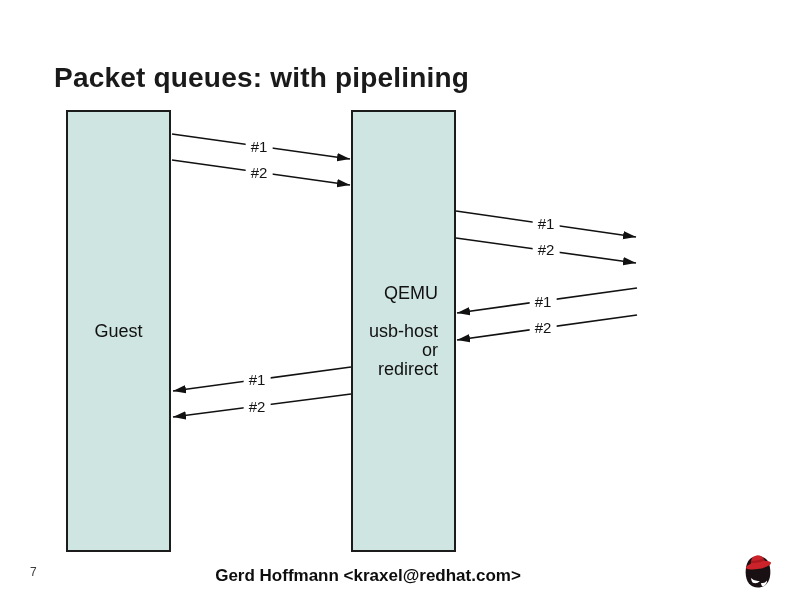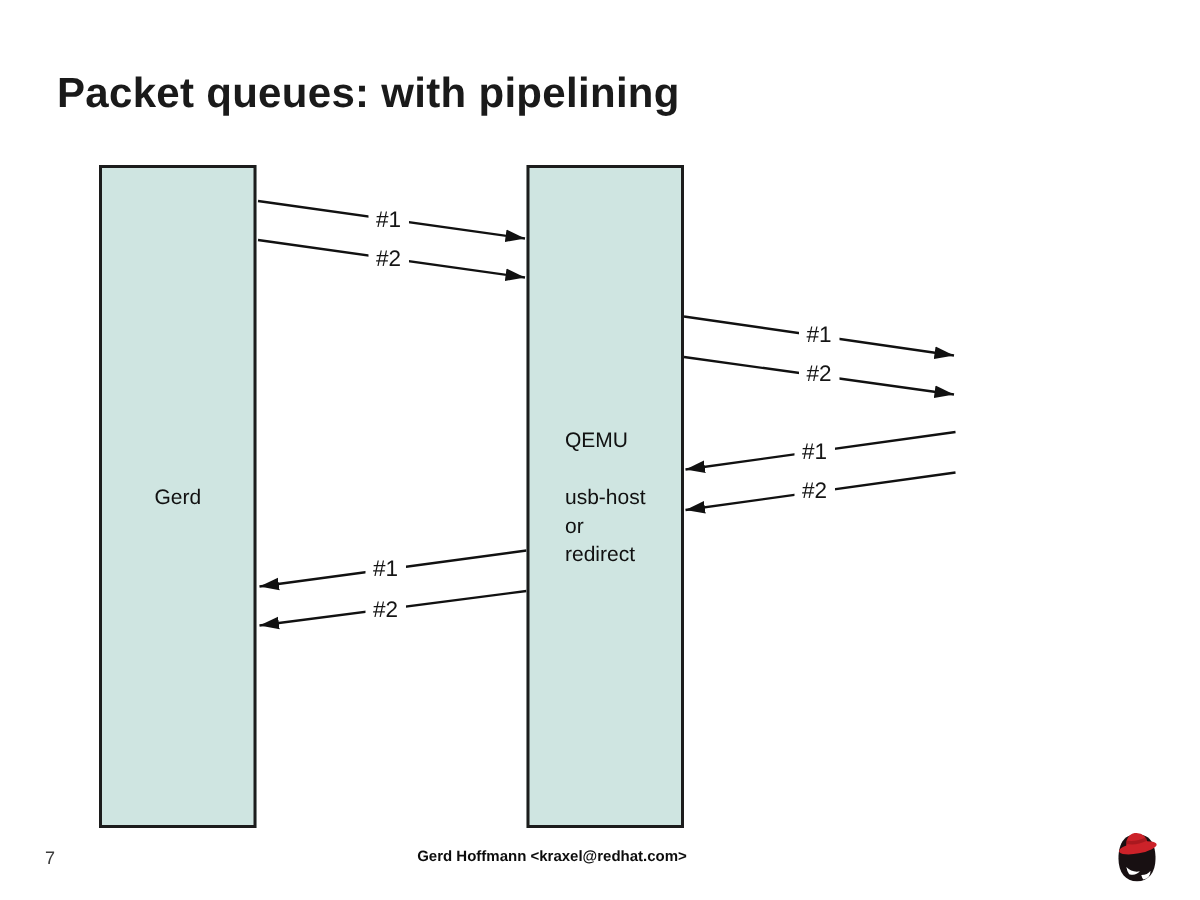--- a/index.html
+++ b/index.html
@@ -1,47 +1,47 @@
 <!DOCTYPE html>
 <html><head>
 <meta charset="utf-8">
 <style>
   html,body{margin:0;padding:0;background:#fff;}
   .slide{
     position:relative;width:800px;height:600px;background:#ffffff;
     font-family:"Liberation Sans",sans-serif;color:#111;overflow:hidden;
   }
   .title{
-    position:absolute;left:38px;top:46px;margin:0;
+    position:absolute;left:38px;top:46px;margin:16px;
     font-size:28px;font-weight:bold;color:#1a1a1a;letter-spacing:0.2px;
     white-space:nowrap;
   }
   .box{
     position:absolute;top:110px;width:105px;height:442px;
     background:#cfe5e1;border:2px solid #1c1c1c;box-sizing:border-box;
     display:flex;align-items:center;justify-content:center;
   }
   #box-guest{left:66px}
   #box-qemu{left:351px}
   #box-device{left:637px}
-  .boxlines{text-align:left;font-size:14px;line-height:19px;color:#111;}
+  .boxlines{text-align:right;font-size:18px;line-height:19px;color:#111;}
   .boxline{min-height:19px;}
   #arrow-layer{position:absolute;left:0;top:0;width:800px;height:600px;pointer-events:none;}
   #arrow-layer line{stroke:#111;stroke-width:1.6;}
   .arrow-label{
     position:absolute;transform:translate(-50%,-50%);
     background:#ffffff;padding:0 5px;font-size:15px;color:#151515;
     white-space:nowrap;line-height:18px;
   }
   .page-number{
     position:absolute;left:30px;top:565px;font-size:12px;color:#3c3c3c;
   }
   .footer-credit{
     position:absolute;left:368px;top:566px;transform:translateX(-50%);
-    font-size:10px;font-weight:bold;color:#0d0d0d;white-space:nowrap;
+    font-size:17px;font-weight:bold;color:#0d0d0d;white-space:nowrap;
   }
   .logo{position:absolute;left:739px;top:549px;width:38px;height:41px;}
 </style>
 </head>
 <body>
 
 <div class="slide">
 
   <h1 class="title">Packet queues: with pipelining</h1>
 
@@ -56,21 +56,21 @@
       <line x1="456" y1="211" x2="636" y2="237" marker-end="url(#ah)"></line>
       <line x1="456" y1="238" x2="636" y2="263" marker-end="url(#ah)"></line>
       <line x1="637" y1="288" x2="457" y2="313" marker-end="url(#ah)"></line>
       <line x1="637" y1="315" x2="457" y2="340" marker-end="url(#ah)"></line>
       <line x1="351" y1="367" x2="173" y2="391" marker-end="url(#ah)"></line>
       <line x1="351" y1="394" x2="173" y2="417" marker-end="url(#ah)"></line>
     </svg>
 
   <div class="box" id="box-guest">
     <div class="boxlines">
-      <div class="boxline">Gerd</div>
+      <div class="boxline">Guest</div>
     </div>
   </div>
 
   <div class="box" id="box-qemu">
     <div class="boxlines">
       <div class="boxline">QEMU</div>
       <div class="boxline"></div>
       <div class="boxline">usb-host</div>
       <div class="boxline">or</div>
       <div class="boxline">redirect</div>

